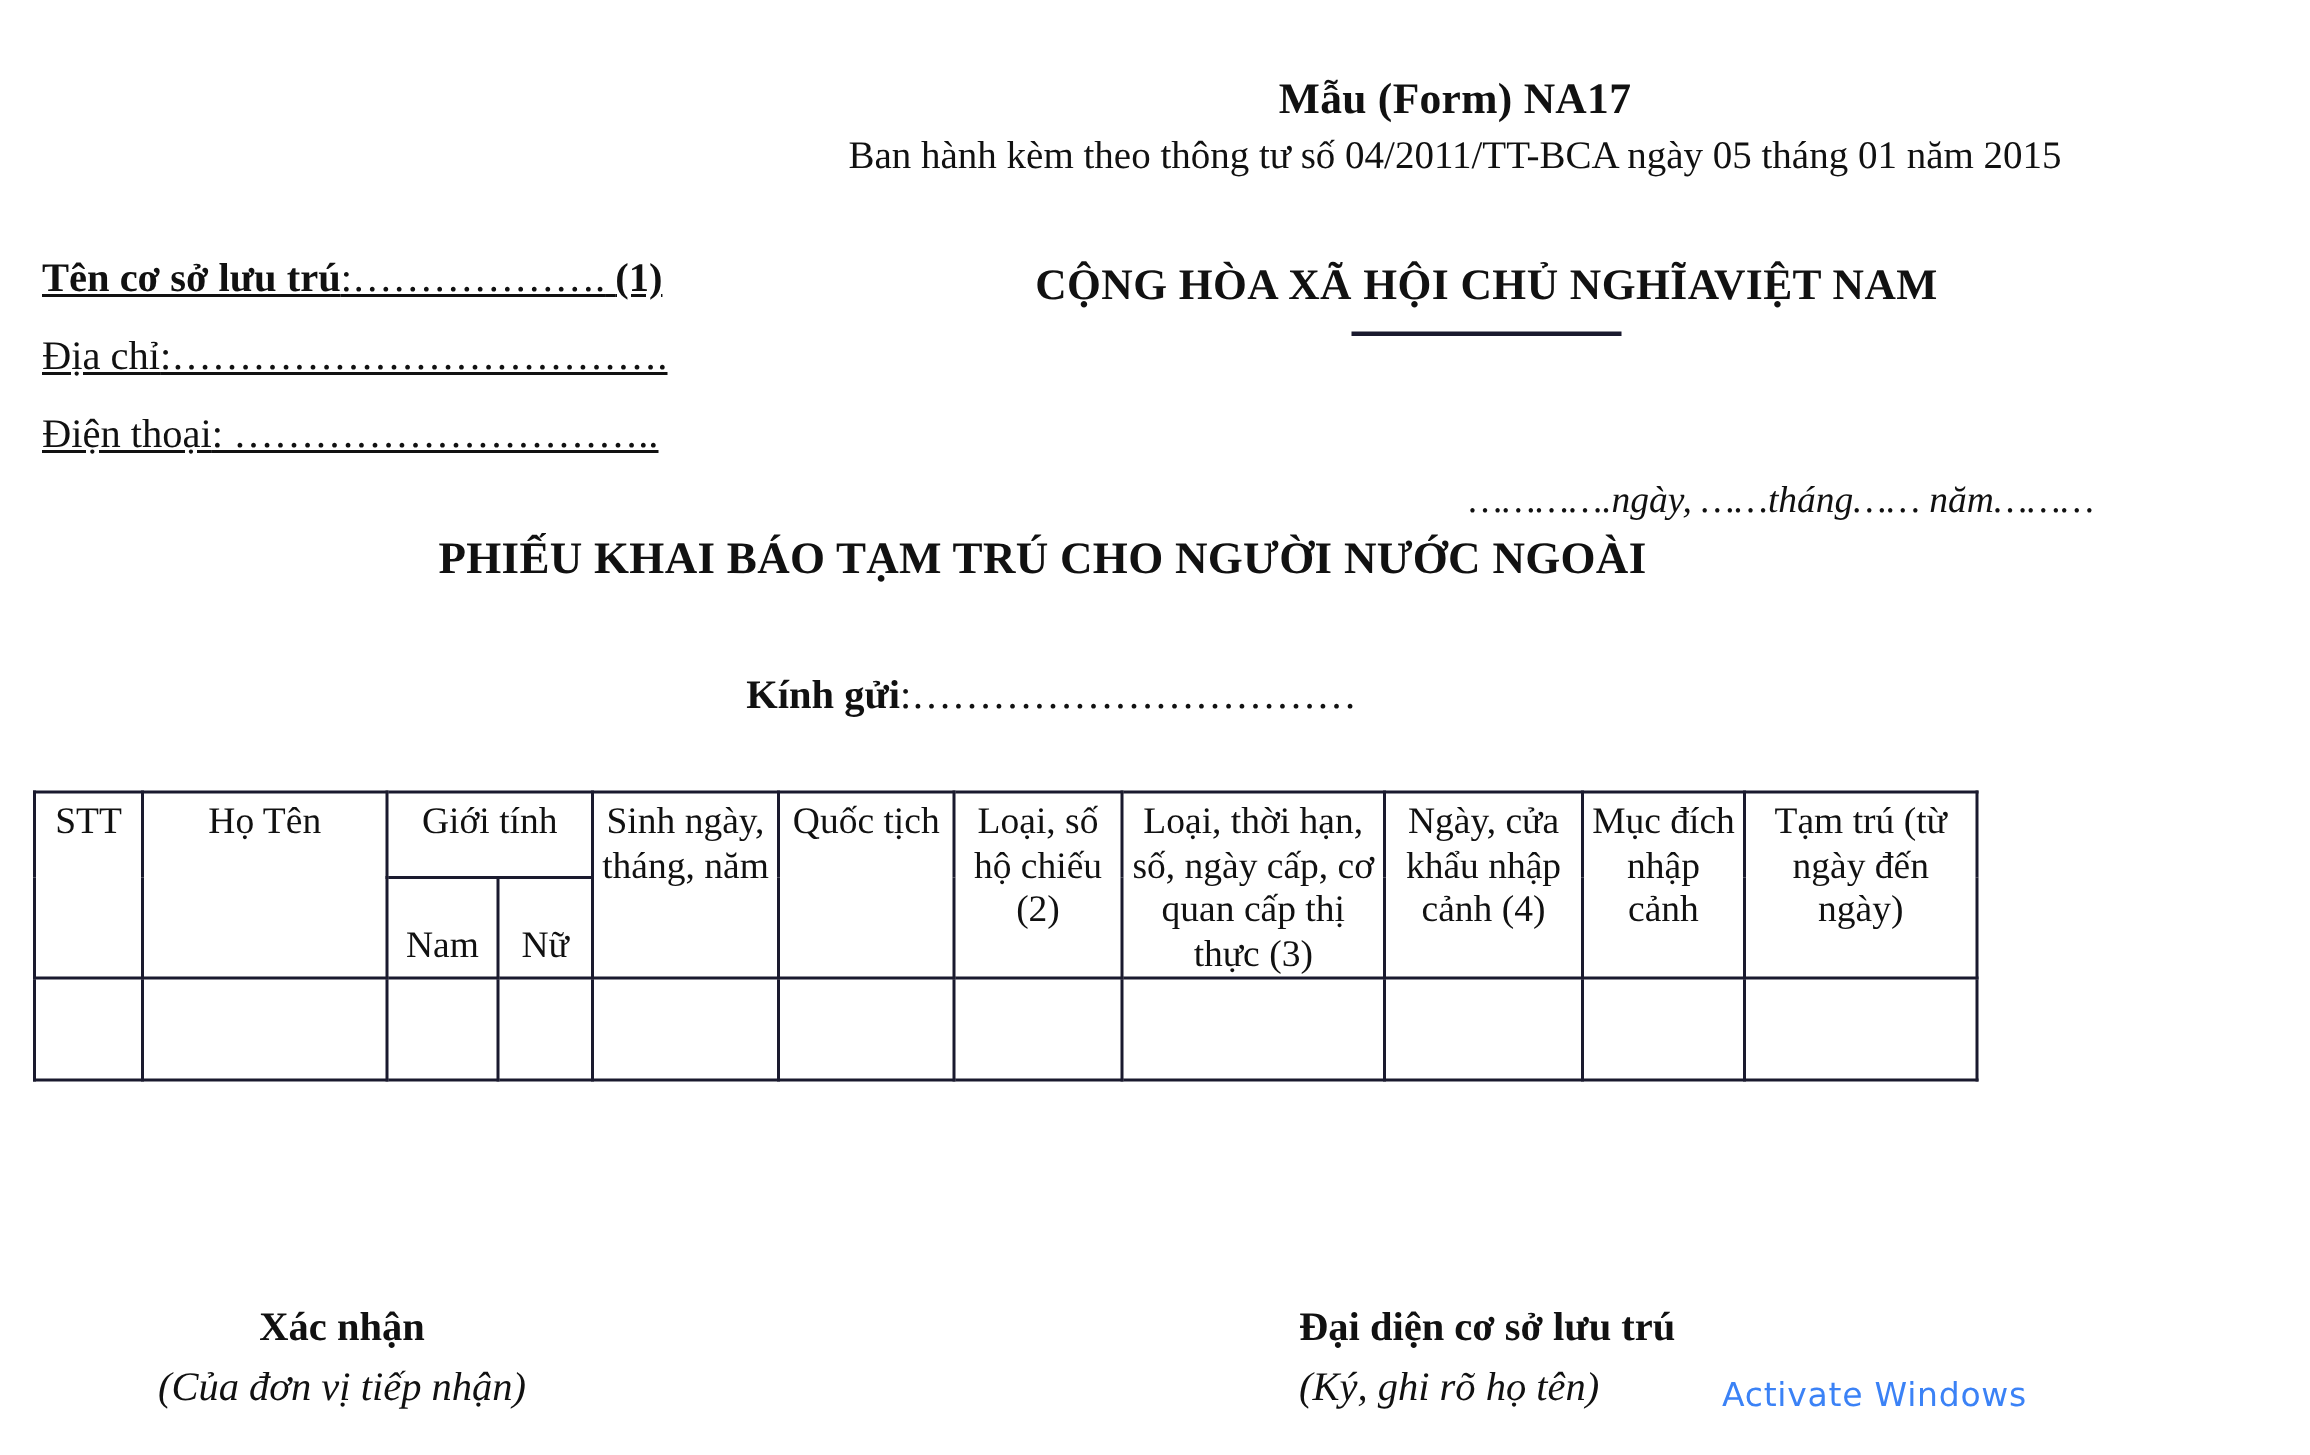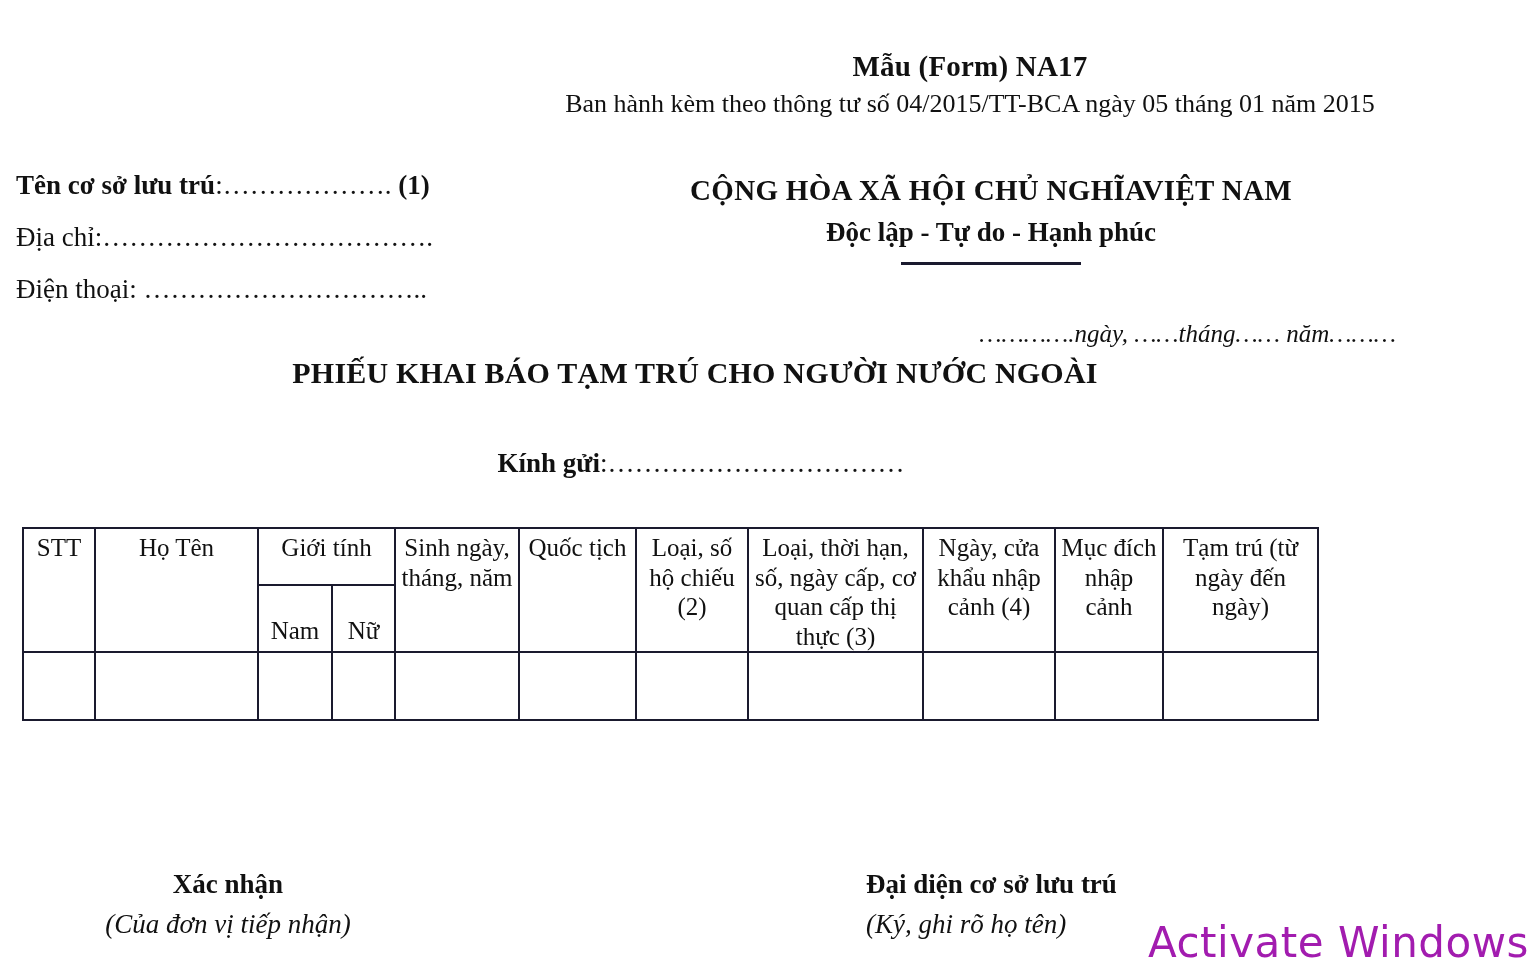--- a/index.html
+++ b/index.html
@@ -40,22 +40,23 @@
     font-size: 26px;
     line-height: 1.3;
     margin-top: 3px;
     white-space: nowrap;
   }
 
   
   .left-fields {
     position: absolute;
     top: 172px;
-    left: 16px;
+    left: 28px;
     width: 560px;
+    text-decoration: underline;
   }
   .field-line {
     font-size: 27px;
     line-height: 1.0;
     margin-bottom: 25px;
     white-space: nowrap;
   }
   .field-label-bold { font-weight: bold; }
   .dots { letter-spacing: 0px; }
   .note-num { font-weight: bold; }
@@ -187,53 +188,52 @@
     margin-top: 8px;
     white-space: nowrap;
   }
 
   
   .watermark {
     position: absolute;
     top: 918px;
     left: 1148px;
     font-family: "DejaVu Sans", "Liberation Sans", sans-serif;
-    font-size: 42px;
-    color: #a21caf;
+    font-size: 22px;
+    color: #3b82f6;
     letter-spacing: 0.5px;
     white-space: nowrap;
     user-select: none;
   }
 </style>
 </head>
 <body>
 
 <div class="page">
 
   <div class="form-code-block">
     <div class="form-code">Mẫu (Form) NA17</div>
-    <div class="form-decree">Ban hành kèm theo thông tư số 04/2015/TT-BCA ngày 05 tháng 01 năm 2015</div>
+    <div class="form-decree">Ban hành kèm theo thông tư số 04/2011/TT-BCA ngày 05 tháng 01 năm 2015</div>
   </div>
 
   <div class="left-fields">
     <div class="field-line">
       <span class="field-label-bold">Tên cơ sở lưu trú</span><span class="dots">:……………….</span>
       <span class="note-num">(1)</span>
     </div>
     <div class="field-line">
       <span>Địa chỉ</span><span class="dots">:……………………………….</span>
     </div>
     <div class="field-line">
       <span>Điện thoại</span><span class="dots">: …………………………..</span>
     </div>
   </div>
 
   <div class="national">
     <div class="national-line1">CỘNG HÒA XÃ HỘI CHỦ NGHĨAVIỆT NAM</div>
-    <div class="national-line2">Độc lập - Tự do - Hạnh phúc</div>
     <div class="national-rule"></div>
   </div>
 
   <div class="date-line">………….ngày, ……tháng…… năm………</div>
 
   <div class="main-title">PHIẾU KHAI BÁO TẠM TRÚ CHO NGƯỜI NƯỚC NGOÀI</div>
 
   <div class="kinh-gui">
     <b>Kính gửi</b><span>:……………………………</span>
   </div>

